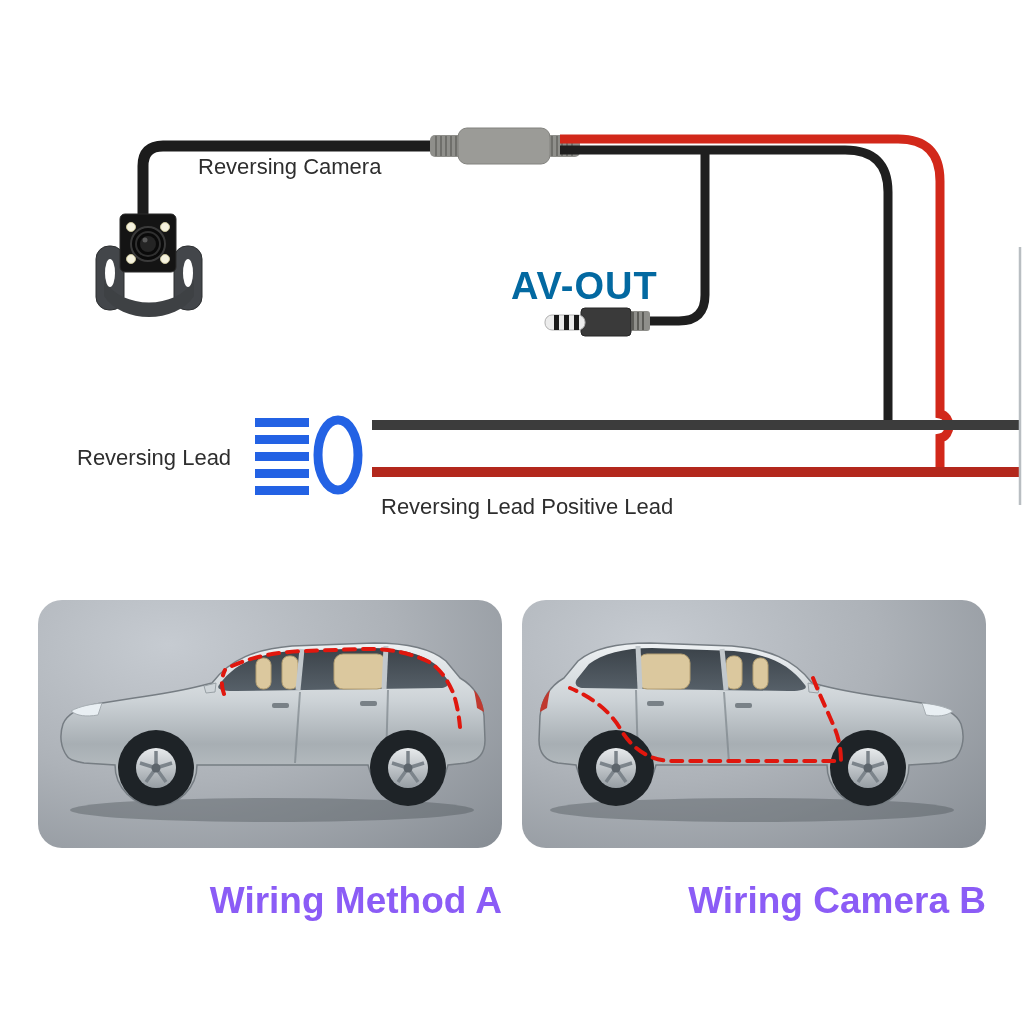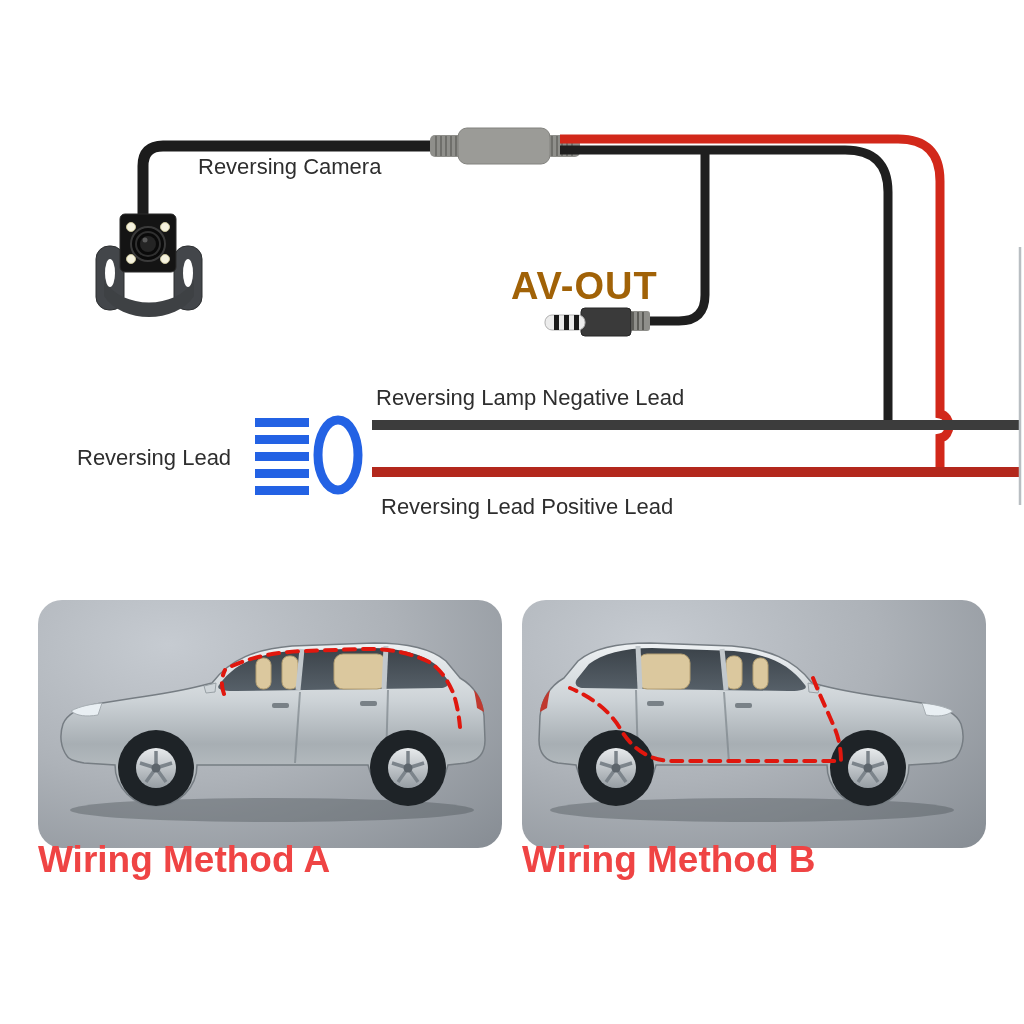--- a/index.html
+++ b/index.html
@@ -1,26 +1,26 @@
 <!DOCTYPE html>
 <html><head>
 <meta charset="utf-8">
 <style>
   html,body{margin:0;padding:0;background:#ffffff;}
   #stage{position:relative;width:1024px;height:1024px;background:#ffffff;overflow:hidden;
          font-family:"Liberation Sans",sans-serif;}
   svg{display:block;}
   .lbl{position:absolute;color:#2e2e2e;font-size:22px;line-height:1.1;white-space:nowrap;}
-  #lbl-avout{font-size:38px;font-weight:700;color:#a16207;letter-spacing:1px;}
+  #lbl-avout{font-size:38px;font-weight:700;color:#0369a1;letter-spacing:1px;}
   .panel{position:absolute;top:600px;width:464px;height:248px;border-radius:24px;overflow:hidden;
          background:radial-gradient(ellipse at 28% 18%, #c6cbd1 0%, #adb2b8 48%, #868c93 100%);}
   #panel-a{left:38px;}
   #panel-b{left:522px;}
-  .caption{position:absolute;top:839px;width:464px;text-align:left;
-           font-size:37px;font-weight:700;color:#ef4444;}
+  .caption{position:absolute;top:880px;width:464px;text-align:right;
+           font-size:37px;font-weight:700;color:#8b5cf6;}
   #caption-a{left:38px;}
   #caption-b{left:522px;}
 </style>
 </head>
 <body>
 
 <div id="stage">
 
   <svg width="0" height="0" style="position:absolute" aria-hidden="true">
     <defs>
@@ -128,21 +128,20 @@
       <ellipse cx="338" cy="455" rx="20" ry="35" fill="none" stroke="#2362e4" stroke-width="9"></ellipse>
     </g>
 
     <line x1="372" y1="425" x2="1021" y2="425" stroke="#3c3c3c" stroke-width="10"></line>
     <line x1="372" y1="472" x2="1021" y2="472" stroke="#b3281c" stroke-width="10"></line>
     <line x1="1020" y1="247" x2="1020" y2="505" stroke="#b9bec2" stroke-width="2.5"></line>
   </svg>
 
   <div class="lbl" id="lbl-camera" style="left:198px;top:155px">Reversing Camera</div>
   <div class="lbl" id="lbl-avout" style="left:511px;top:266px">AV-OUT</div>
-  <div class="lbl" id="lbl-neg" style="left:376px;top:386px">Reversing Lamp Negative Lead</div>
   <div class="lbl" id="lbl-lamp" style="left:77px;top:446px">Reversing Lead</div>
   <div class="lbl" id="lbl-pos" style="left:381px;top:495px">Reversing Lead Positive Lead</div>
 
   <div class="panel" id="panel-a">
     <svg viewBox="0 0 464 248" width="464" height="248">
       <use href="#car-shape"></use>
       <path d="M186 94 C183 86,183 78,187 70 M194 66 C216 56,240 52,266 51 L324 49 C352 48,376 54,393 63
                C403 70,411 82,416 95 C419 105,421 116,422 127" fill="none" stroke="#e0170e" stroke-width="4" stroke-dasharray="11 8" stroke-linecap="round"></path>
     </svg>
   </div>
@@ -151,14 +150,14 @@
     <svg viewBox="0 0 464 248" width="464" height="248">
       <g transform="translate(464,0) scale(-1,1)">
           <use href="#car-shape"></use>
         </g>
       <path d="M291 78 C298 96,306 112,313 129 C317 139,319 150,319 161 L148 161
                C126 160,110 148,99 130 C89 112,70 97,48 88" fill="none" stroke="#e0170e" stroke-width="4" stroke-dasharray="11 8" stroke-linecap="round"></path>
     </svg>
   </div>
 
   <div class="caption" id="caption-a">Wiring Method A</div>
-  <div class="caption" id="caption-b">Wiring Method B</div>
+  <div class="caption" id="caption-b">Wiring Camera B</div>
 </div>
 
 </body></html>

